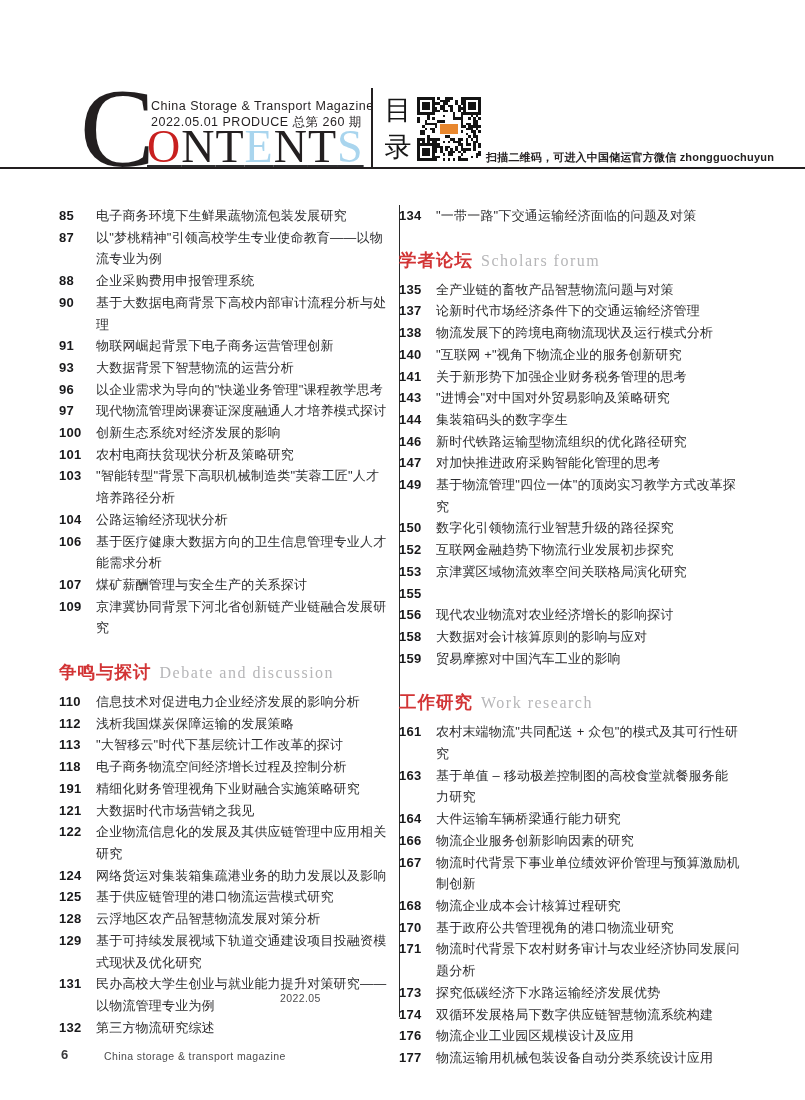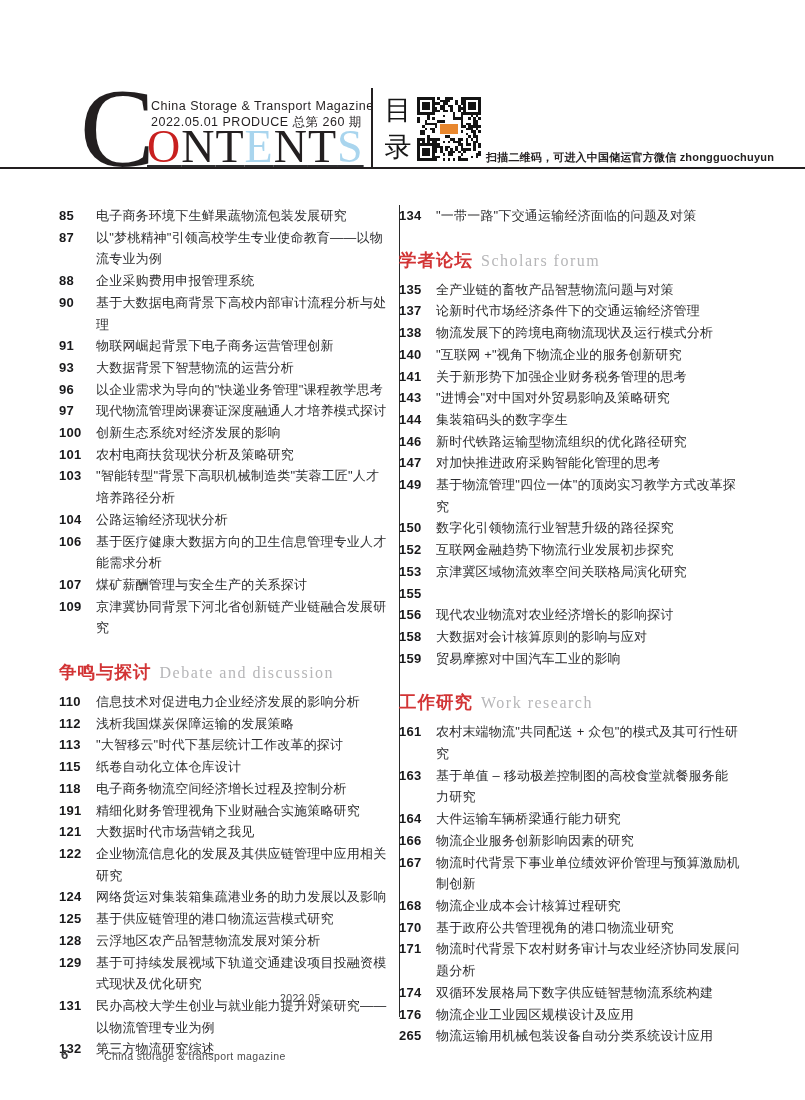--- a/index.html
+++ b/index.html
@@ -333,24 +333,20 @@
     </div>
       <div class="toc-item">
       <span class="num">112</span>
       <span class="title">浅析我国煤炭保障运输的发展策略</span>
     </div>
       <div class="toc-item">
       <span class="num">113</span>
       <span class="title">"大智移云"时代下基层统计工作改革的探讨</span>
     </div>
       <div class="toc-item">
-      <span class="num">115</span>
-      <span class="title">纸卷自动化立体仓库设计</span>
-    </div>
-      <div class="toc-item">
       <span class="num">118</span>
       <span class="title">电子商务物流空间经济增长过程及控制分析</span>
     </div>
       <div class="toc-item">
       <span class="num">191</span>
       <span class="title">精细化财务管理视角下业财融合实施策略研究</span>
     </div>
       <div class="toc-item">
       <span class="num">121</span>
       <span class="title">大数据时代市场营销之我见</span>
@@ -489,29 +485,33 @@
     </div>
       <div class="toc-item">
       <span class="num">170</span>
       <span class="title">基于政府公共管理视角的港口物流业研究</span>
     </div>
       <div class="toc-item">
       <span class="num">171</span>
       <span class="title">物流时代背景下农村财务审计与农业经济协同发展问题分析</span>
     </div>
       <div class="toc-item">
+      <span class="num">173</span>
+      <span class="title">探究低碳经济下水路运输经济发展优势</span>
+    </div>
+      <div class="toc-item">
       <span class="num">174</span>
       <span class="title">双循环发展格局下数字供应链智慧物流系统构建</span>
     </div>
       <div class="toc-item">
       <span class="num">176</span>
       <span class="title">物流企业工业园区规模设计及应用</span>
     </div>
       <div class="toc-item">
-      <span class="num">265</span>
+      <span class="num">177</span>
       <span class="title">物流运输用机械包装设备自动分类系统设计应用</span>
     </div>
     </div>
 
   <div class="footer-page">6</div>
   <div class="footer-text">China storage &amp; transport magazine</div>
   <div class="footer-issue">2022.05</div>
 
 </div>
 

